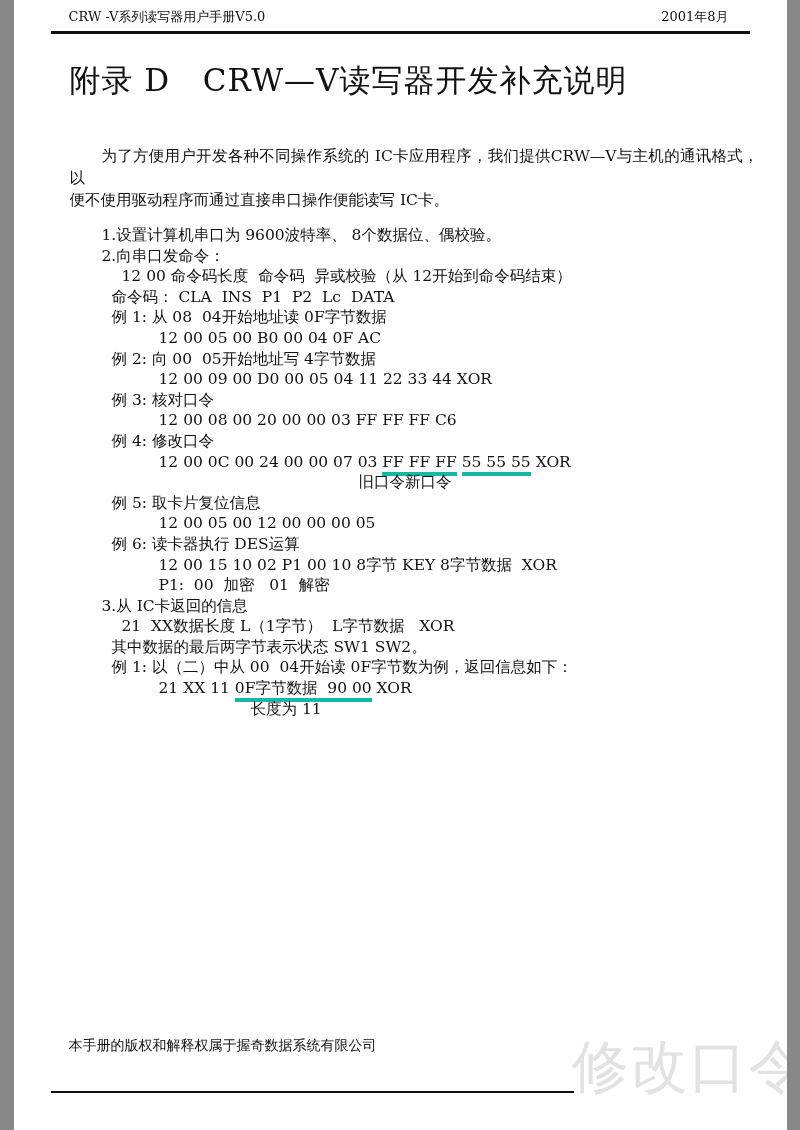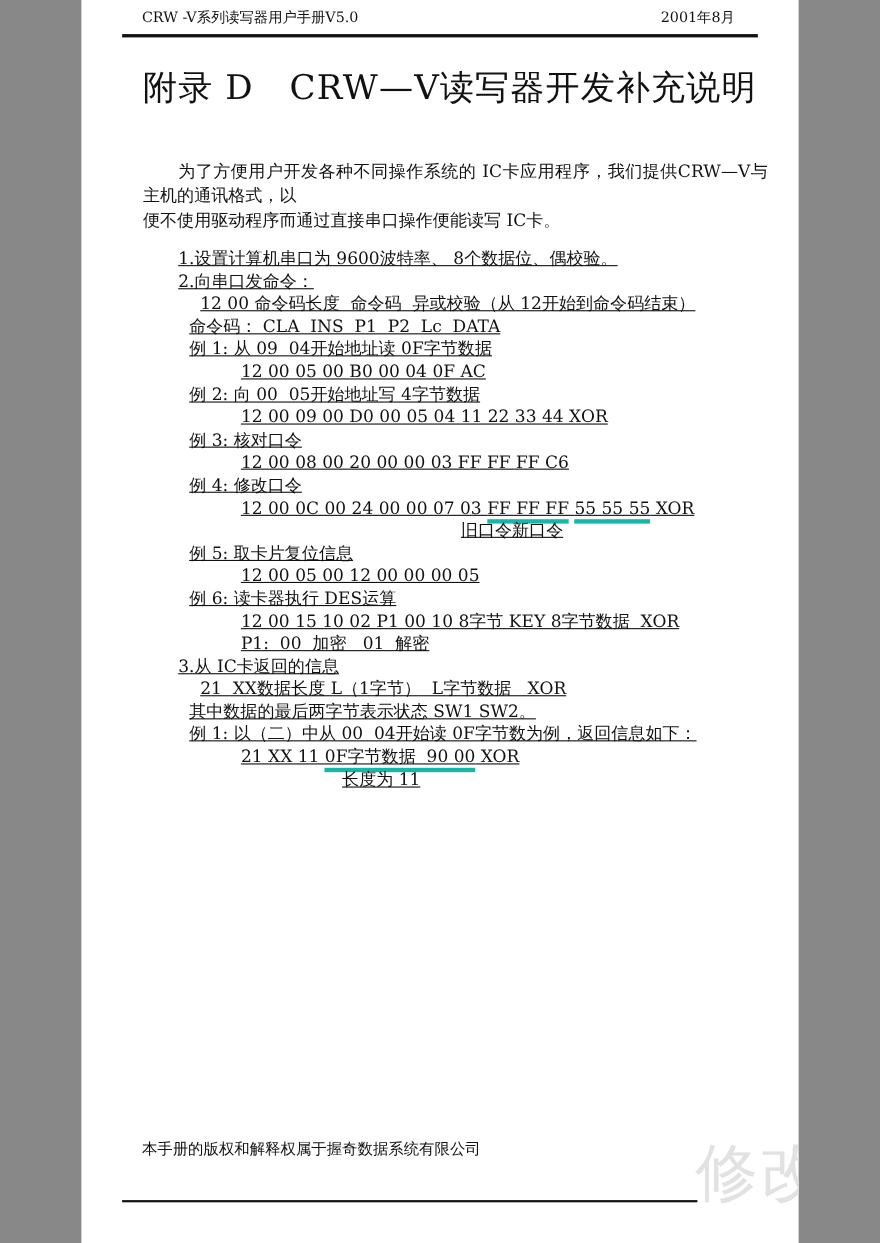--- a/index.html
+++ b/index.html
@@ -1,18 +1,18 @@
 <!DOCTYPE html>
 <html><head>
 <meta charset="utf-8">
 <style>
   html, body { margin: 0; padding: 0; background: #888; }
   .page {
     position: relative;
-    width: 652px;
+    width: 773px;
     height: 1130px;
     margin: 0 auto;
     background: #ffffff;
     color: #111111;
     font-family: "DejaVu Serif", "Liberation Serif", serif;
     overflow: hidden;
   }
   
   .header-row {
     display: flex;
@@ -43,21 +43,21 @@
     text-align: justify;
   }
   .intro .indented { text-indent: 32px; display: block; }
   .intro .flush { display: block; }
   
   .doc {
     margin: 14px 0 0 40px;
     font-size: 15.5px;
     line-height: 20.6px;
   }
-  .ln { white-space: pre; text-decoration: underline; }
+  .ln { white-space: pre; }
   .i0  { padding-left: 48px; }   
   .i1  { padding-left: 58px; }   
   .i1b { padding-left: 68px; }   
   .i2  { padding-left: 105px; }  
   .u { border-bottom: 4px solid #14b8a6; padding-bottom: 1px; }
   .old-pw-label { margin-left: 200px; }
   .new-pw-label { }
   .len-note { margin-left: 92px; }
   
   .watermark {
@@ -106,21 +106,21 @@
     <span class="indented">为了方便用户开发各种不同操作系统的 IC卡应用程序，我们提供CRW—V与主机的通讯格式，以</span>
     <span class="flush">便不使用驱动程序而通过直接串口操作便能读写 IC卡。</span>
   </p>
 
   <div class="doc">
     <div class="ln i0">1.设置计算机串口为 9600波特率、 8个数据位、偶校验。</div>
     <div class="ln i0">2.向串口发命令：</div>
     <div class="ln i1b">12 00 命令码长度  命令码  异或校验（从 12开始到命令码结束）</div>
     <div class="ln i1">命令码： CLA  INS  P1  P2  Lc  DATA</div>
 
-    <div class="ln i1">例 1: 从 09  04开始地址读 0F字节数据</div>
+    <div class="ln i1">例 1: 从 08  04开始地址读 0F字节数据</div>
     <div class="ln i2">12 00 05 00 B0 00 04 0F AC</div>
 
     <div class="ln i1">例 2: 向 00  05开始地址写 4字节数据</div>
     <div class="ln i2">12 00 09 00 D0 00 05 04 11 22 33 44 XOR</div>
 
     <div class="ln i1">例 3: 核对口令</div>
     <div class="ln i2">12 00 08 00 20 00 00 03 FF FF FF C6</div>
 
     <div class="ln i1">例 4: 修改口令</div>
     <div class="ln i2"><span>12 00 0C 00 24 00 00 07 03 </span><span class="u">FF FF FF</span><span> </span><span class="u">55 55 55</span><span> XOR</span></div>

